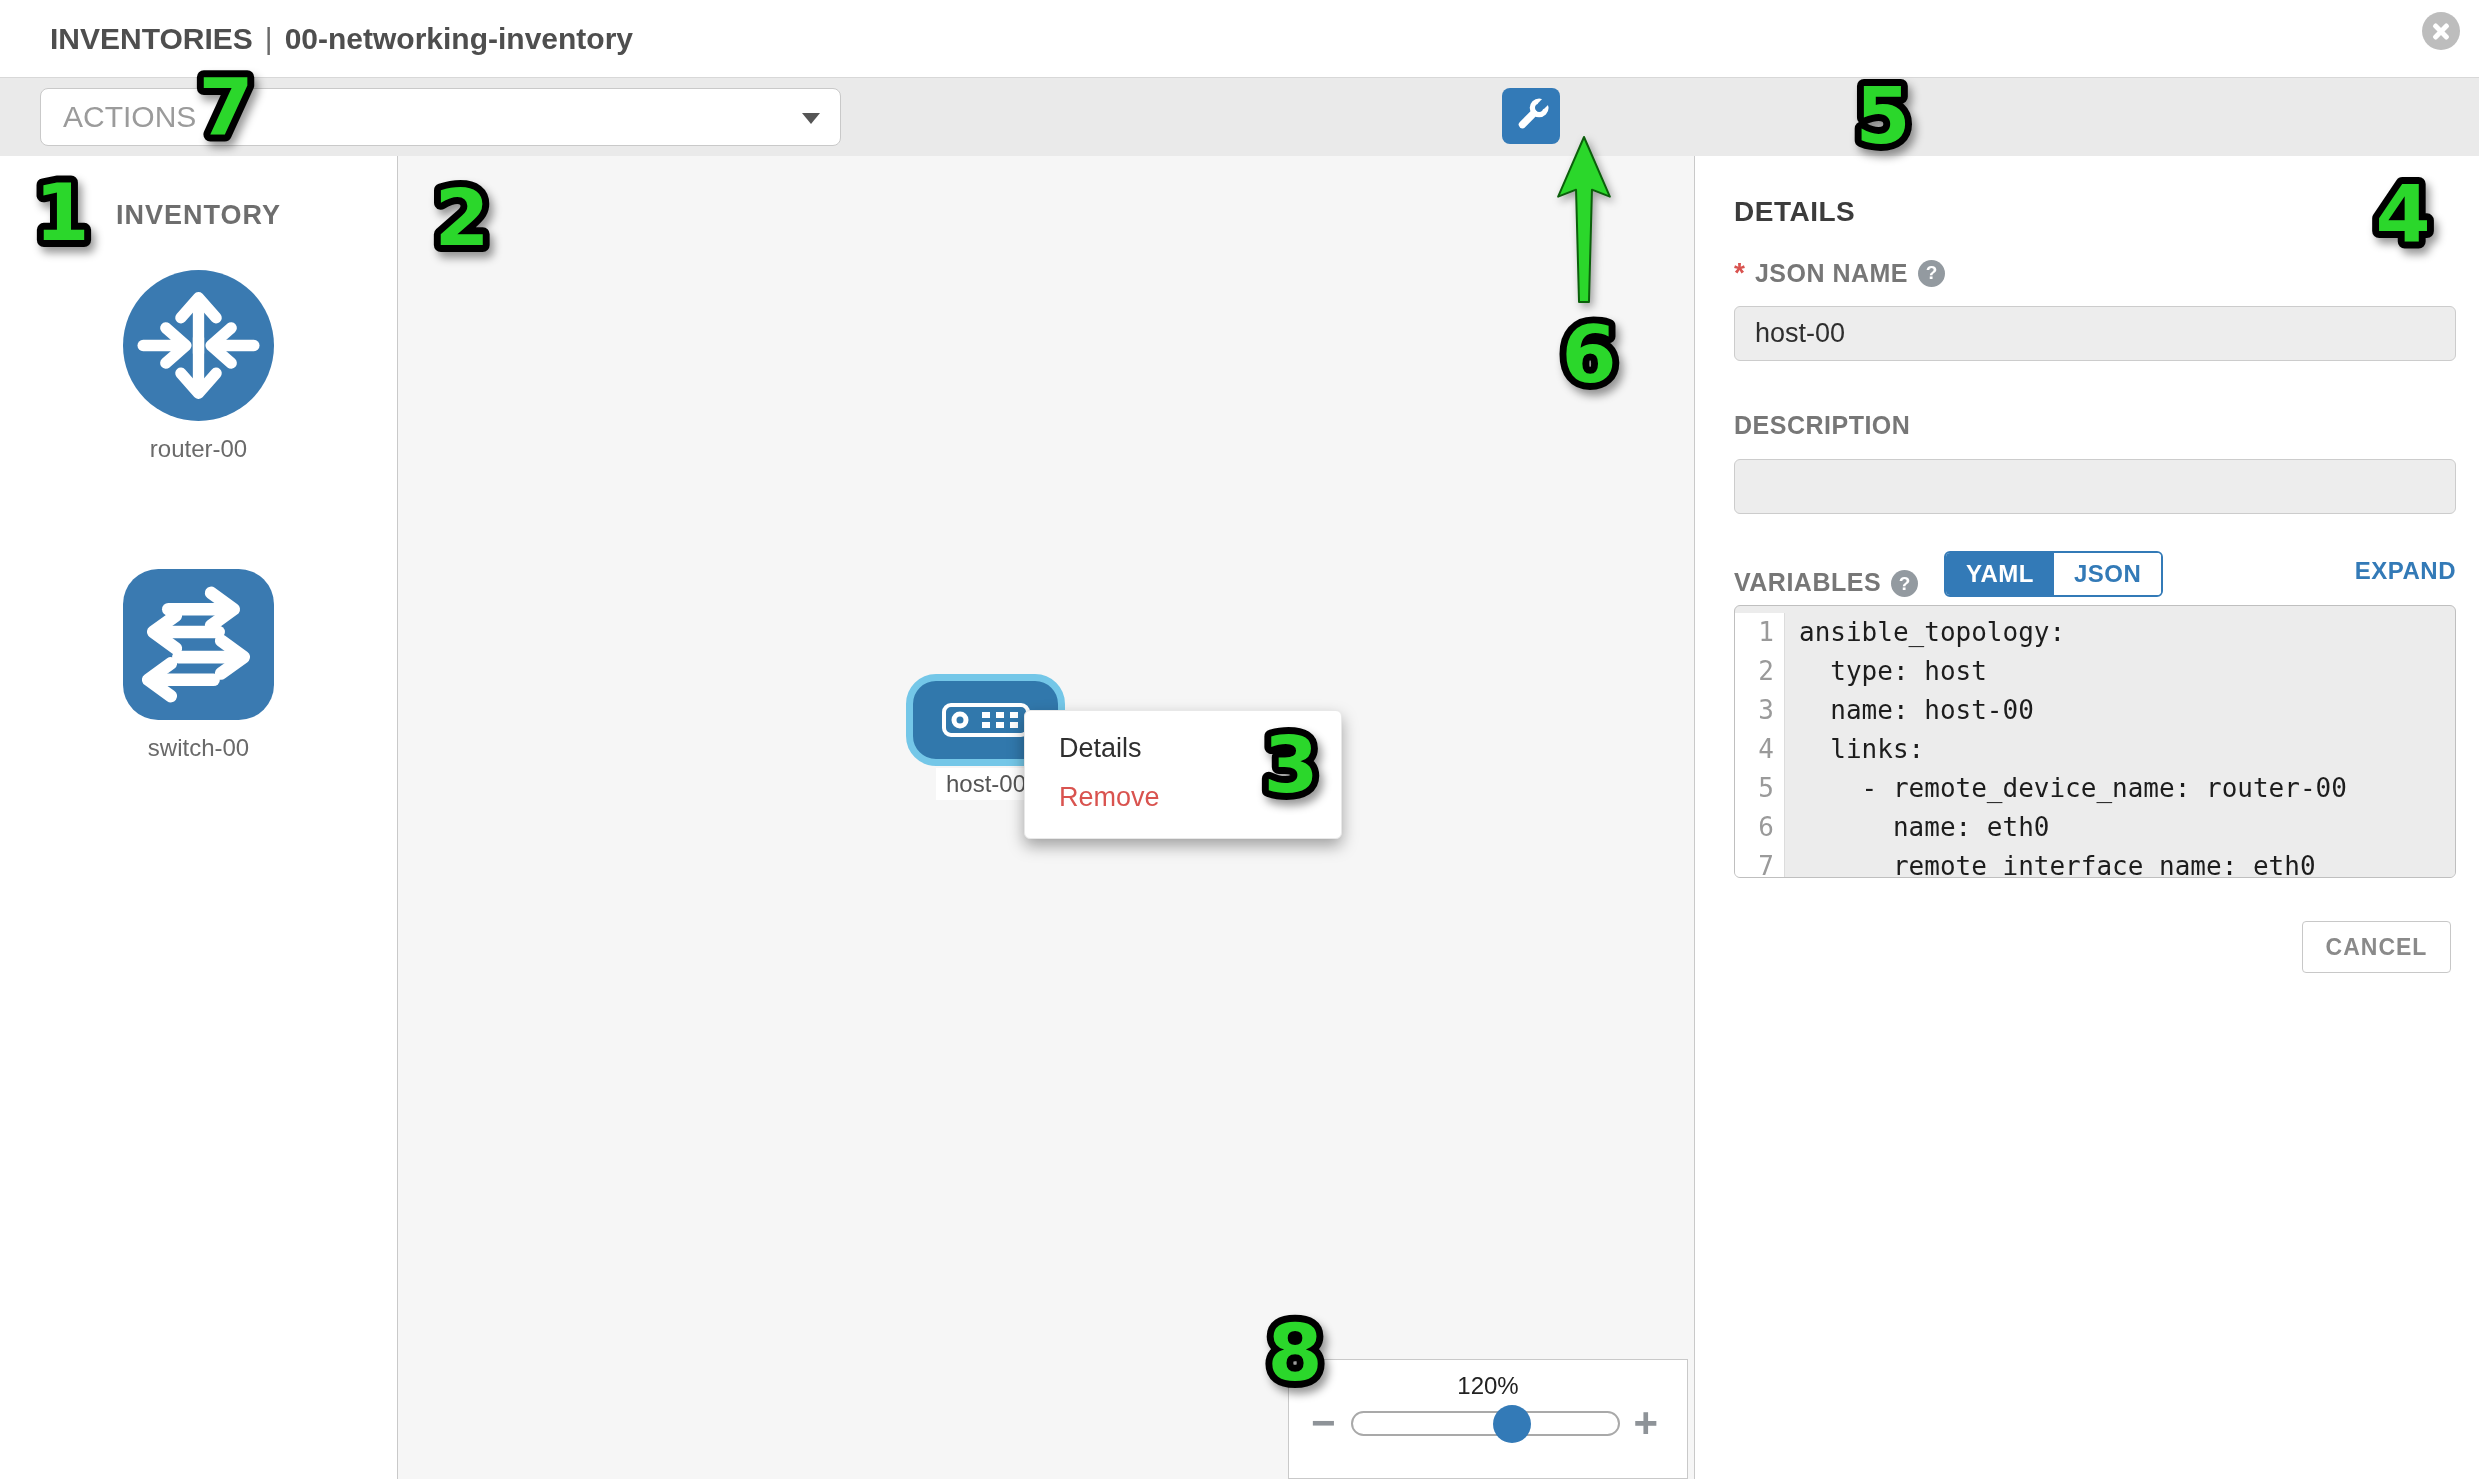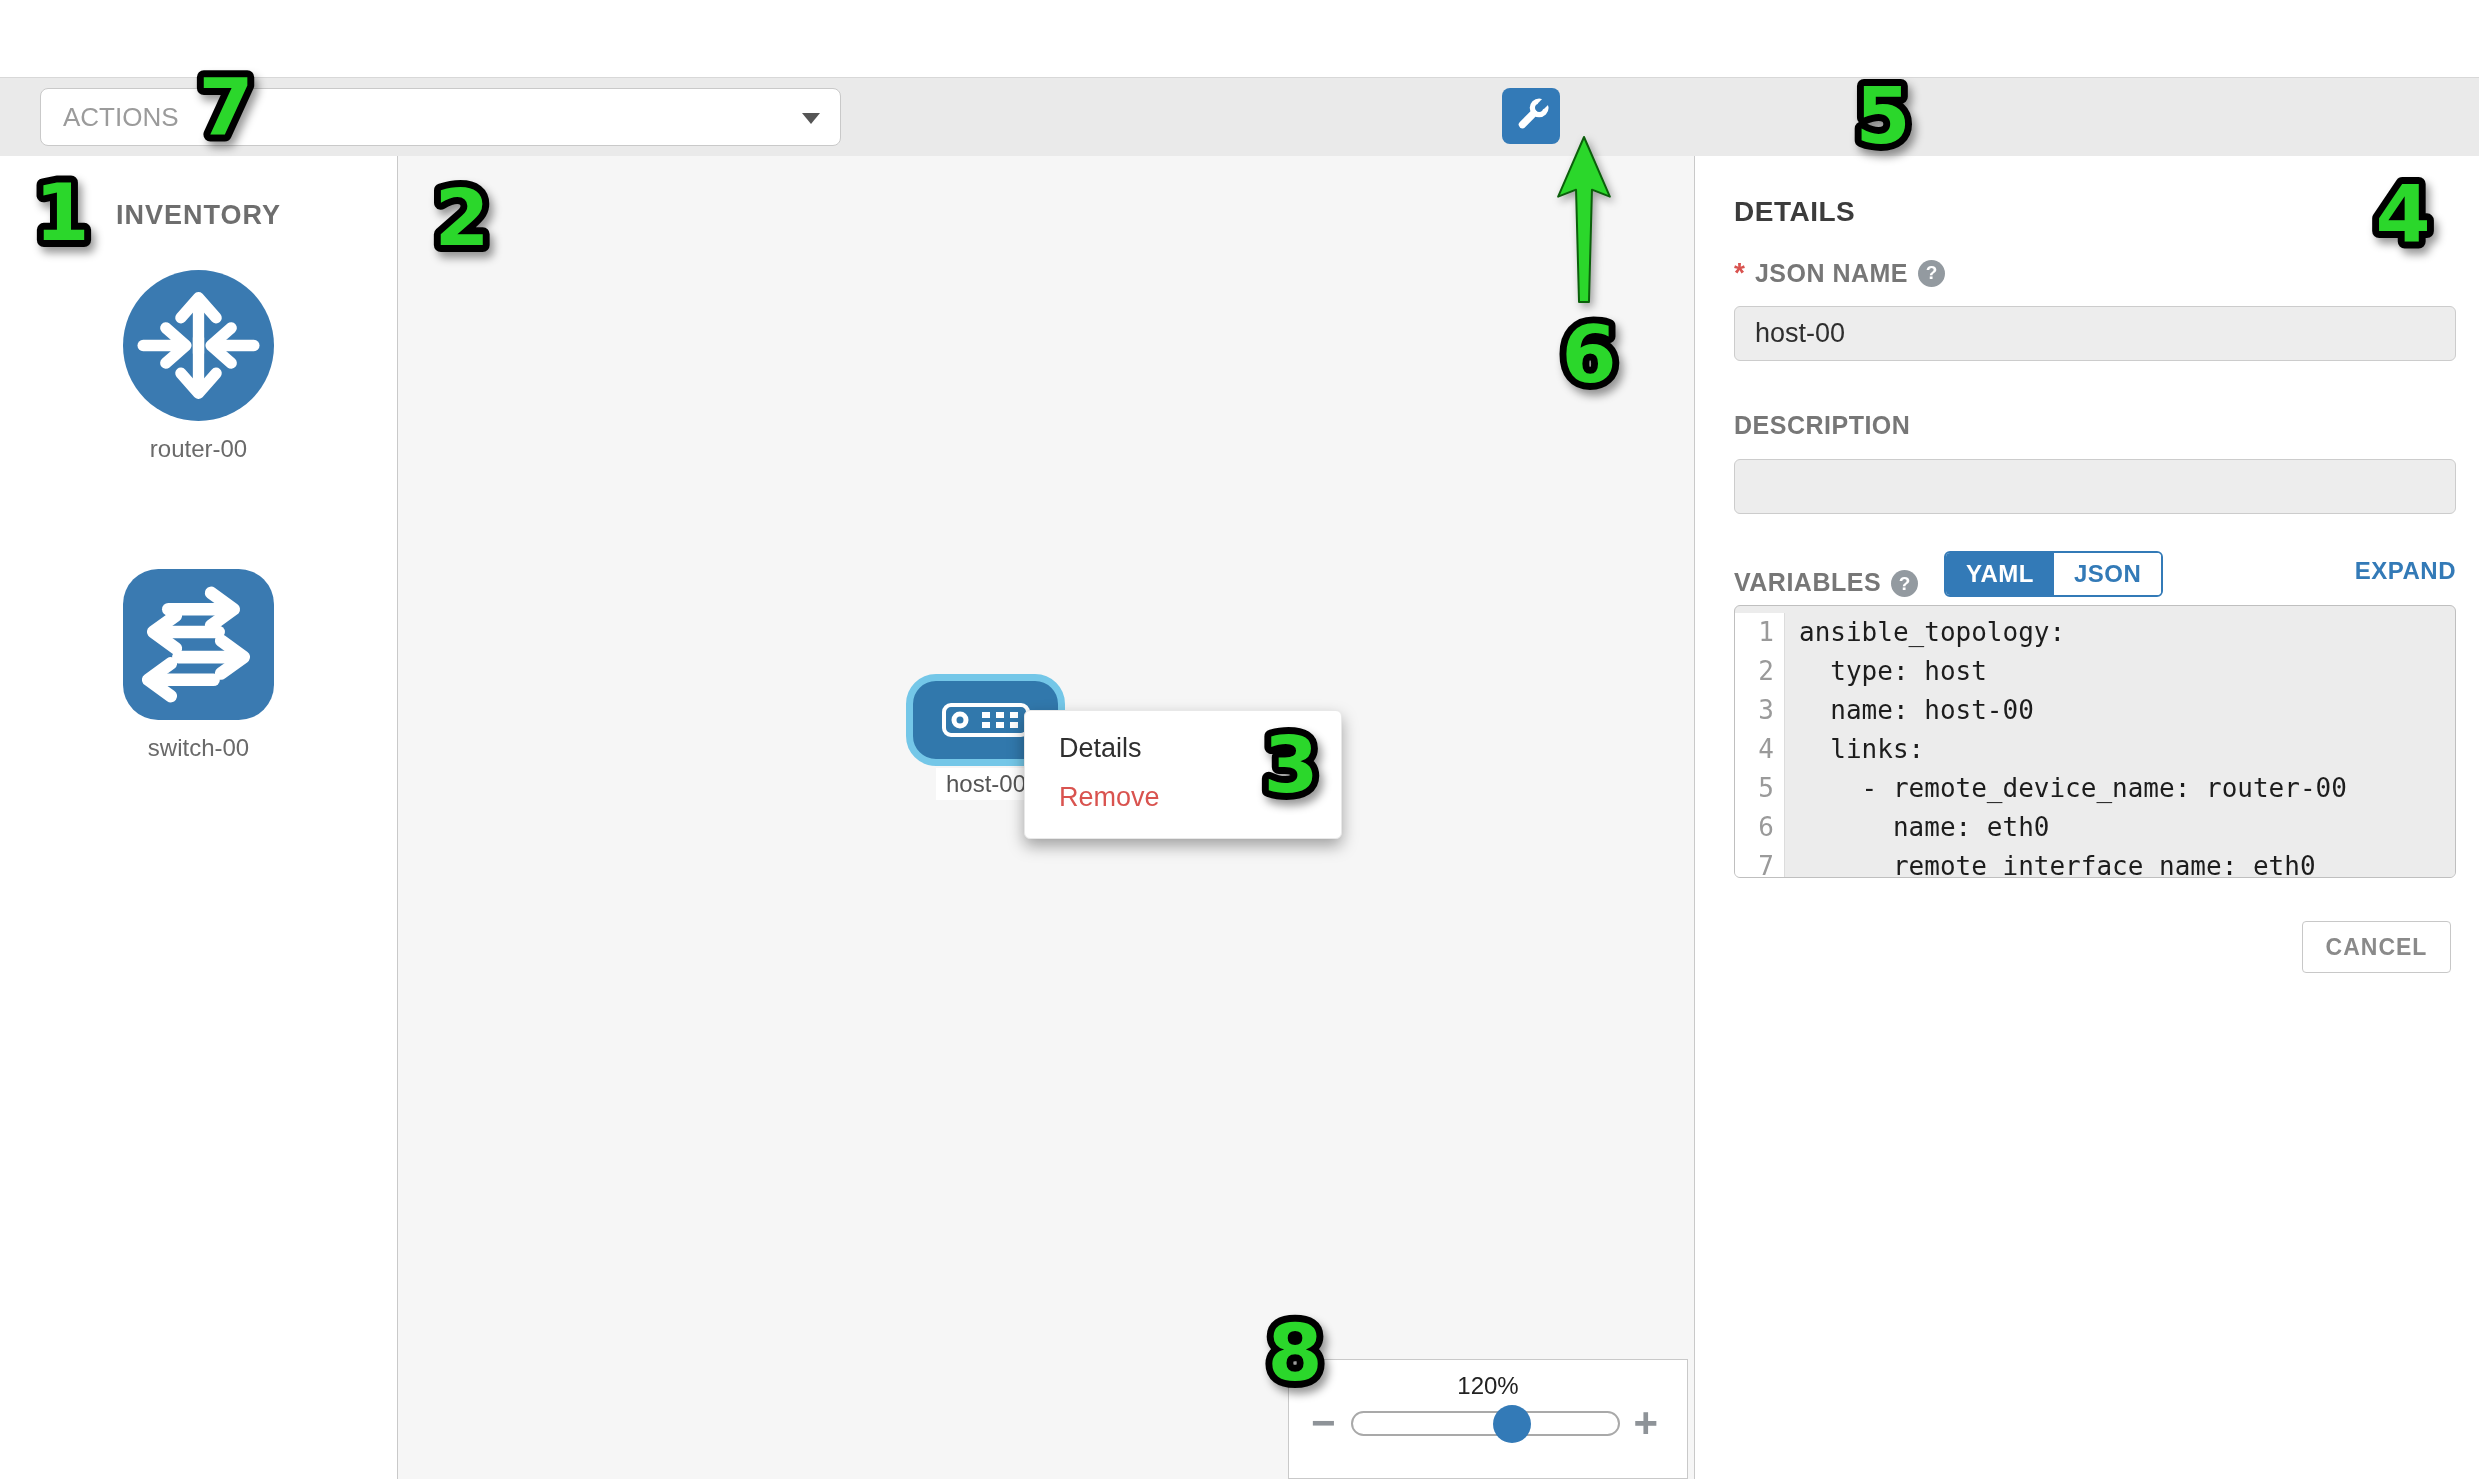--- a/index.html
+++ b/index.html
@@ -11,21 +11,21 @@
   .app-title { position:absolute; left:50px; top:0; line-height:77px; font-size:30px; font-weight:700; color:#4e4e4e; }
   .app-title .sep { margin:0 12px; color:#6a6a6a; font-weight:400; }
   .close-btn { position:absolute; right:20px; top:12px; width:38px; height:38px; border-radius:50%; background:#bdbdbd; cursor:pointer; }
   .close-btn .bar { position:absolute; left:9px; top:17px; width:20px; height:5px; background:#fff; border-radius:2px; }
   .close-btn .bar.b1 { transform:rotate(45deg); }
   .close-btn .bar.b2 { transform:rotate(-45deg); }
 
   
   .toolbar { position:absolute; left:0; top:77px; width:2480px; height:80px; background:#eaeaea; border-top:1px solid #d8d8d8; border-bottom:1px solid #c6c6c6; }
   .combo { position:absolute; top:10px; height:58px; background:#fff; border:1px solid #c9c9c9; border-radius:8px; display:flex; align-items:center; padding:0 22px; cursor:pointer; }
-  .combo .ph { font-size:26px; color:#9b9b9b; }
+  .combo .ph { font-size:30px; color:#9b9b9b; }
   .caret { position:absolute; right:20px; top:24px; width:0; height:0; border-left:9px solid transparent; border-right:9px solid transparent; border-top:11px solid #555; }
   .combo.actions { left:40px; width:801px; }
   .combo.search { left:1644px; width:799px; }
   .tool-btn { position:absolute; left:1502px; top:10px; width:58px; height:56px; border-radius:8px; background:#337ab7; display:flex; align-items:center; justify-content:center; cursor:pointer; }
   .key-wrap { position:absolute; left:1580px; top:96px; width:46px; height:44px; cursor:pointer; }
 
   
   .sidebar { position:absolute; left:0; top:156px; width:398px; height:1323px; background:#fff; border-right:1px solid #c9c9c9; }
   .canvas { position:absolute; left:398px; top:156px; width:1297px; height:1323px; background:#f6f6f6; border-right:1px solid #c9c9c9; }
   .dpanel { position:absolute; left:1695px; top:156px; width:784px; height:1323px; background:#fff; }
@@ -91,20 +91,29 @@
   .ann6 { left:1539px; top:303px; }
   .ann7 { left:176px; top:55px; }
   .ann8 { left:1245px; top:1301px; }
   .ann-arrow { position:absolute; left:1552px; top:135px; width:64px; height:171px; z-index:49; filter:drop-shadow(3px 4px 4px rgba(0,0,0,.35)); pointer-events:none; }
 </style>
 </head>
 <body>
 
 <div class="screen">
 
+  <div class="app-header">
+    <div class="app-title">
+      <span>INVENTORIES</span><span class="sep">|</span><span>00-networking-inventory</span>
+    </div>
+    <div class="close-btn">
+      <span class="bar b1"></span>
+      <span class="bar b2"></span>
+    </div>
+  </div>
 
   <div class="toolbar">
     <div class="combo actions">
       <span class="ph">ACTIONS</span>
       <span class="caret"></span>
     </div>
     <div class="tool-btn">
       <svg width="42" height="42" viewBox="0 0 40 40">
         <g transform="rotate(45 20 20)">
           <circle cx="20" cy="9" r="6.5" fill="none" stroke="#fff" stroke-width="5"></circle>

